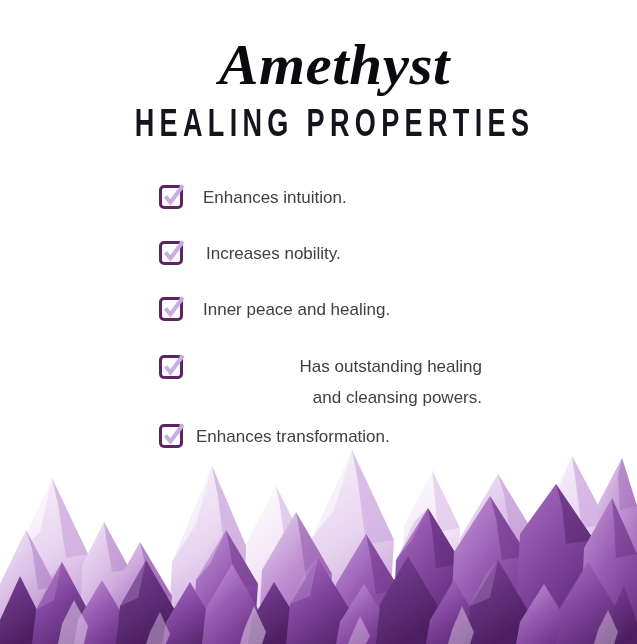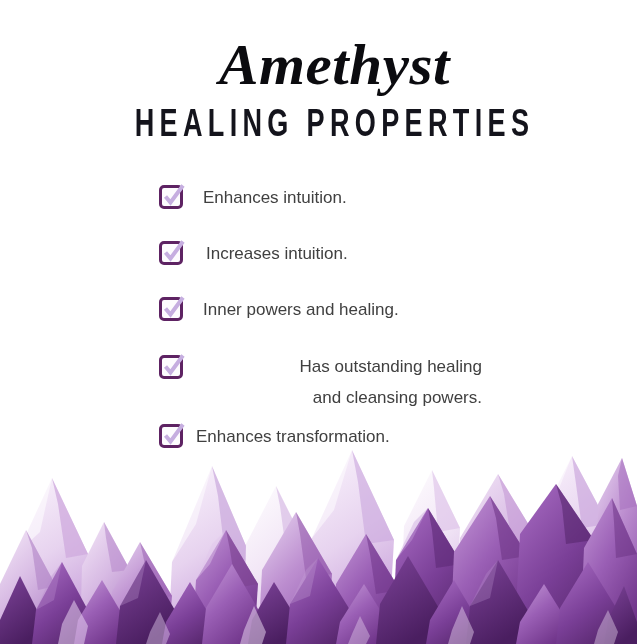--- a/index.html
+++ b/index.html
@@ -148,32 +148,32 @@
         </div>
       </li>
       <li class="item" style="top: 56px;">
         <div class="item-inner">
           <span class="checkbox" style="left: 159px; top: 0px;">
             <span class="box" style="border-color: rgb(94, 35, 99); background: rgb(253, 252, 254);"></span>
             <svg viewBox="0 0 26 27">
               <path d="M4.5 14.5 L9.5 20.5 L22 3.5" fill="none" stroke="#c6aee0" stroke-width="4" stroke-linecap="butt" stroke-linejoin="miter"></path>
             </svg>
           </span>
-          <div class="item-text" style="left: 206px; top: -2px;">Increases intuition.</div>
+          <div class="item-text" style="left: 206px; top: -2px;">Increases nobility.</div>
         </div>
       </li>
       <li class="item" style="top: 112px;">
         <div class="item-inner">
           <span class="checkbox" style="left: 159px; top: 0px;">
             <span class="box" style="border-color: rgb(94, 35, 99); background: rgb(253, 252, 254);"></span>
             <svg viewBox="0 0 26 27">
               <path d="M4.5 14.5 L9.5 20.5 L22 3.5" fill="none" stroke="#c6aee0" stroke-width="4" stroke-linecap="butt" stroke-linejoin="miter"></path>
             </svg>
           </span>
-          <div class="item-text" style="left: 203px; top: -2px;">Inner powers and healing.</div>
+          <div class="item-text" style="left: 203px; top: -2px;">Inner peace and healing.</div>
         </div>
       </li>
       <li class="item" style="top: 170px;">
         <div class="item-inner">
           <span class="checkbox" style="left: 159px; top: 0px;">
             <span class="box" style="border-color: rgb(94, 35, 99); background: rgb(253, 252, 254);"></span>
             <svg viewBox="0 0 26 27">
               <path d="M4.5 14.5 L9.5 20.5 L22 3.5" fill="none" stroke="#c6aee0" stroke-width="4" stroke-linecap="butt" stroke-linejoin="miter"></path>
             </svg>
           </span>

